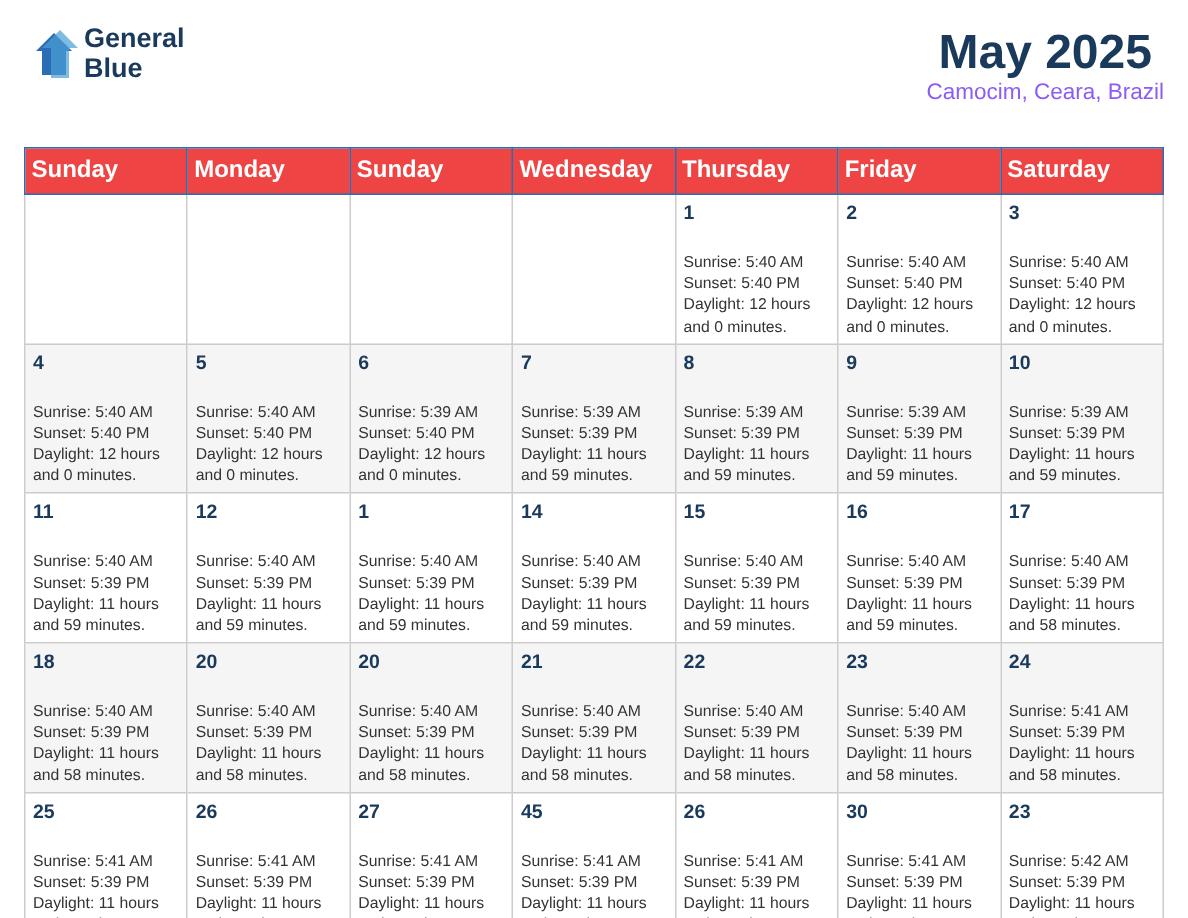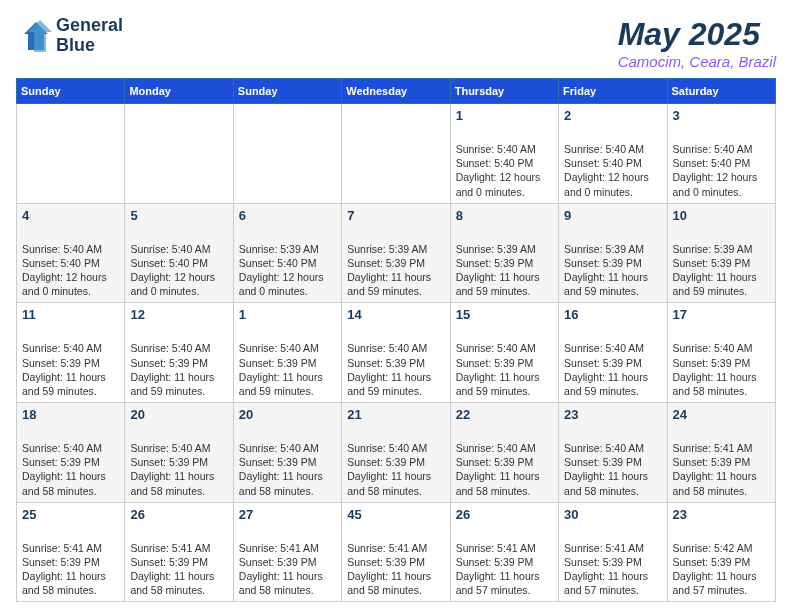--- a/index.html
+++ b/index.html
@@ -7,61 +7,60 @@
       font-family: Arial, sans-serif;
       background: #fff;
       width: 792px;
       min-height: 612px;
       padding: 16px;
     }
     .header {
       display: flex;
       justify-content: space-between;
       align-items: flex-start;
-      margin-bottom: 8px;
+      margin-bottom: 28px;
     }
     .logo {
       display: flex;
       align-items: center;
     }
     .logo-text {
       font-size: 18px;
       font-weight: bold;
       color: #1a3a5c;
       line-height: 1.1;
     }
     .logo-icon {
       width: 36px;
       height: 36px;
       margin-right: 4px;
     }
     .title-block {
-      text-align: left;
-      font-style: italic;
+      text-align: center;
     }
     .month-title {
       font-size: 32px;
       font-weight: bold;
       color: #1a3a5c;
     }
     .location {
       font-size: 15px;
       color: #8b5cf6;
     }
     .calendar {
       width: 100%;
       border-collapse: collapse;
       font-size: 11px;
     }
     .calendar th {
-      background: #1d4ed8;
+      background: #ef4444;
       color: #fff;
       padding: 6px 4px;
       text-align: left;
-      font-size: 11px;
+      font-size: 16px;
       font-weight: bold;
       border: 1px solid #2a6db5;
     }
     .calendar td {
       border: 1px solid #ccc;
       vertical-align: top;
       padding: 4px 5px;
       width: 108px;
       min-height: 80px;
       background: #fff;

